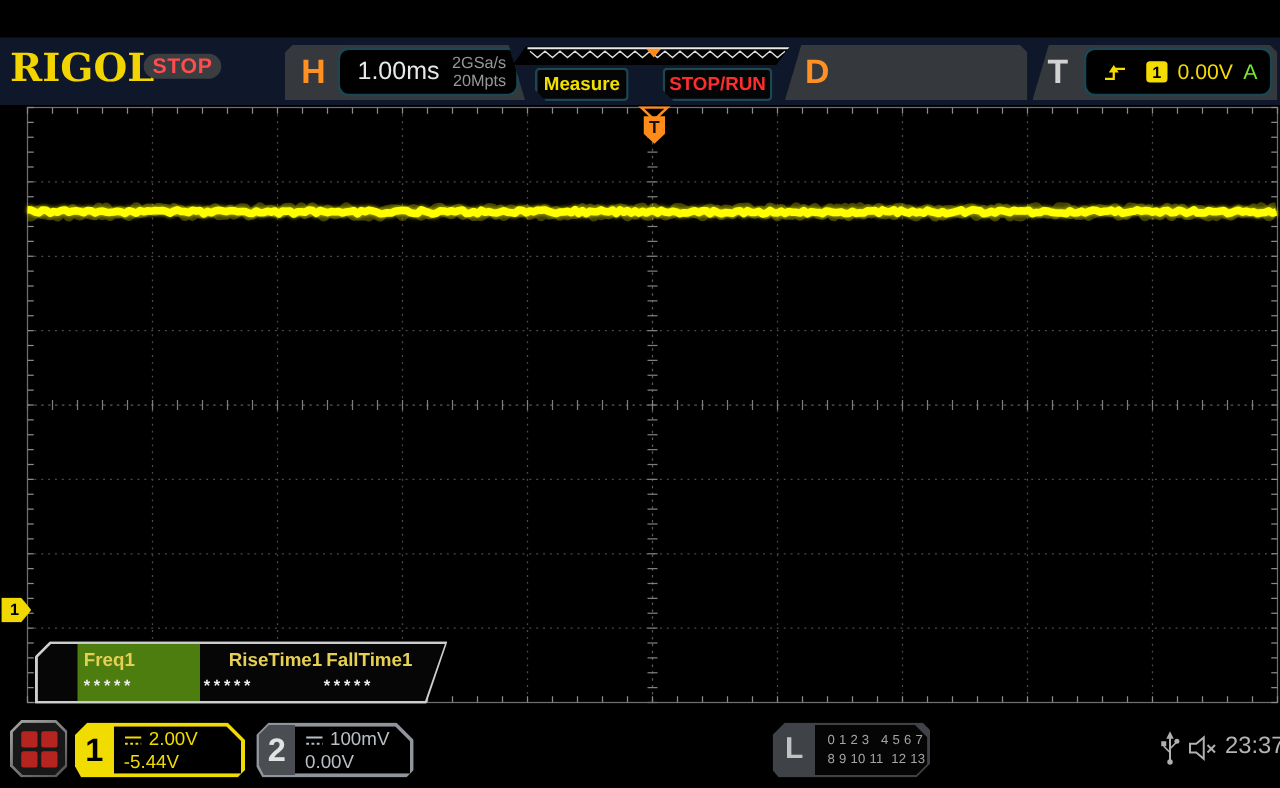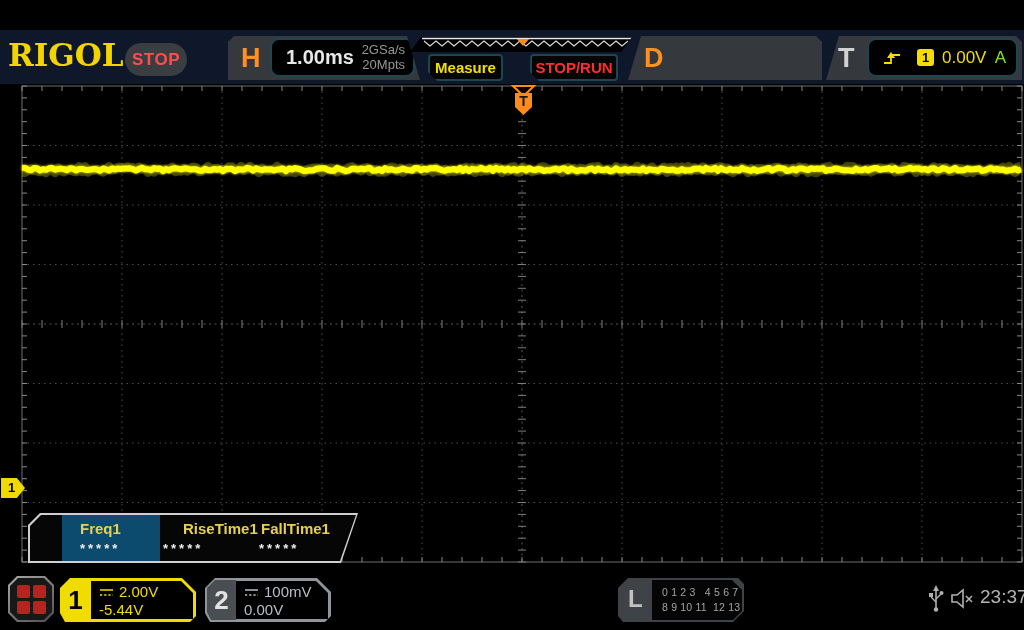--- a/index.html
+++ b/index.html
@@ -8,33 +8,33 @@
   .abs{position:absolute;}
 
   
   #titlebar{left:0;top:0;width:1024px;height:30px;color:#f2f2f2;font-size:17px;
             display:flex;align-items:center;gap:14px;padding-left:5px;box-sizing:border-box;}
 
   
   #menubar{left:0;top:30px;width:1024px;height:54px;background:#0f172a;}
   .brand{left:8px;top:8px;font-family:"DejaVu Serif",serif;font-weight:bold;
          font-size:31px;color:#f2d400;letter-spacing:0px;line-height:34px;}
-  .stop-pill{left:125px;top:13px;width:62px;height:33px;background:#3b3e41;border-radius:17px;
+  .stop-pill{left:115px;top:13px;width:62px;height:20px;background:#3b3e41;border-radius:17px;
              display:flex;align-items:center;justify-content:center;
              color:#ff4d4d;font-weight:bold;font-size:17px;letter-spacing:.5px;}
   .outerbox{background:#35393d;height:44px;top:6px;}
   .chamf-r{clip-path:polygon(6px 0,calc(100% - 13px) 0,100% 100%,0 100%,0 6px);}
   .chamf-l{clip-path:polygon(13px 0,calc(100% - 6px) 0,100% 6px,100% 100%,0 100%);}
   .biglabel{position:absolute;top:50%;transform:translateY(-50%);
             font-size:27px;font-weight:bold;}
   .orange{color:#ff9021;}
   .graylab{color:#d2d2d2;}
   .innerbox{position:absolute;top:2px;bottom:3px;background:#000;border:2px solid #1d4653;
             border-radius:9px;display:flex;align-items:center;box-sizing:border-box;}
-  .tb-val{color:#e8e8e8;font-size:20px;margin-left:14px;font-weight:bold;}
+  .tb-val{color:#e8e8e8;font-size:20px;margin-left:14px;}
   .srate{position:absolute;right:8px;top:2px;text-align:right;color:#979797;
          font-size:13px;line-height:15px;}
   .menu-btn{position:absolute;top:24px;height:27px;background:#050505;border:2px solid #1d4653;
             box-sizing:border-box;border-radius:4px;display:flex;align-items:center;justify-content:center;
             font-weight:bold;font-size:15px;padding:0;cursor:pointer;
             clip-path:polygon(0 0,100% 0,100% 100%,9px 100%,0 calc(100% - 9px));}
   .yellowtxt{color:#f0e000;}
   .redtxt{color:#ff2e2e;}
   
   #preview{left:410px;top:7px;width:222px;height:15px;background:#000;
@@ -58,21 +58,21 @@
               box-sizing:border-box;}
 
   
   #meas-outer{left:28px;top:513px;width:330px;height:50px;background:#cfcfcf;
               clip-path:polygon(12px 0,100% 0,calc(100% - 17px) 100%,0 100%,0 12px);}
   #meas-inner{position:absolute;left:2px;top:2px;right:2px;bottom:2px;background:#060606;
               clip-path:polygon(11px 0,100% 0,calc(100% - 16px) 100%,0 100%,0 11px);
               display:flex;}
   .meas-spacer{width:32px;}
   .meas-cell{width:98px;padding-top:5px;box-sizing:border-box;}
-  .meas-cell.sel{background:#0c4a6e;padding-left:13px;}
+  .meas-cell.sel{background:#4d7c0f;}
   .meas-name{color:#e5d053;font-weight:bold;font-size:15px;display:block;height:21px;}
   .meas-val{color:#efefef;font-weight:bold;font-size:13px;letter-spacing:3px;display:block;}
   .meas-cell:nth-child(2) .meas-name,.meas-cell:nth-child(2) .meas-val{margin-left:5px;}
   .meas-cell:nth-child(3) .meas-name{margin-left:23px;}
   .meas-cell:nth-child(3) .meas-val{margin-left:3px;}
   .meas-cell:nth-child(4) .meas-name{margin-left:3px;}
   .meas-cell:nth-child(4) .meas-val{margin-left:1px;}
 
   
   #statusbar{left:0;top:570px;width:1024px;height:60px;background:#000;}

